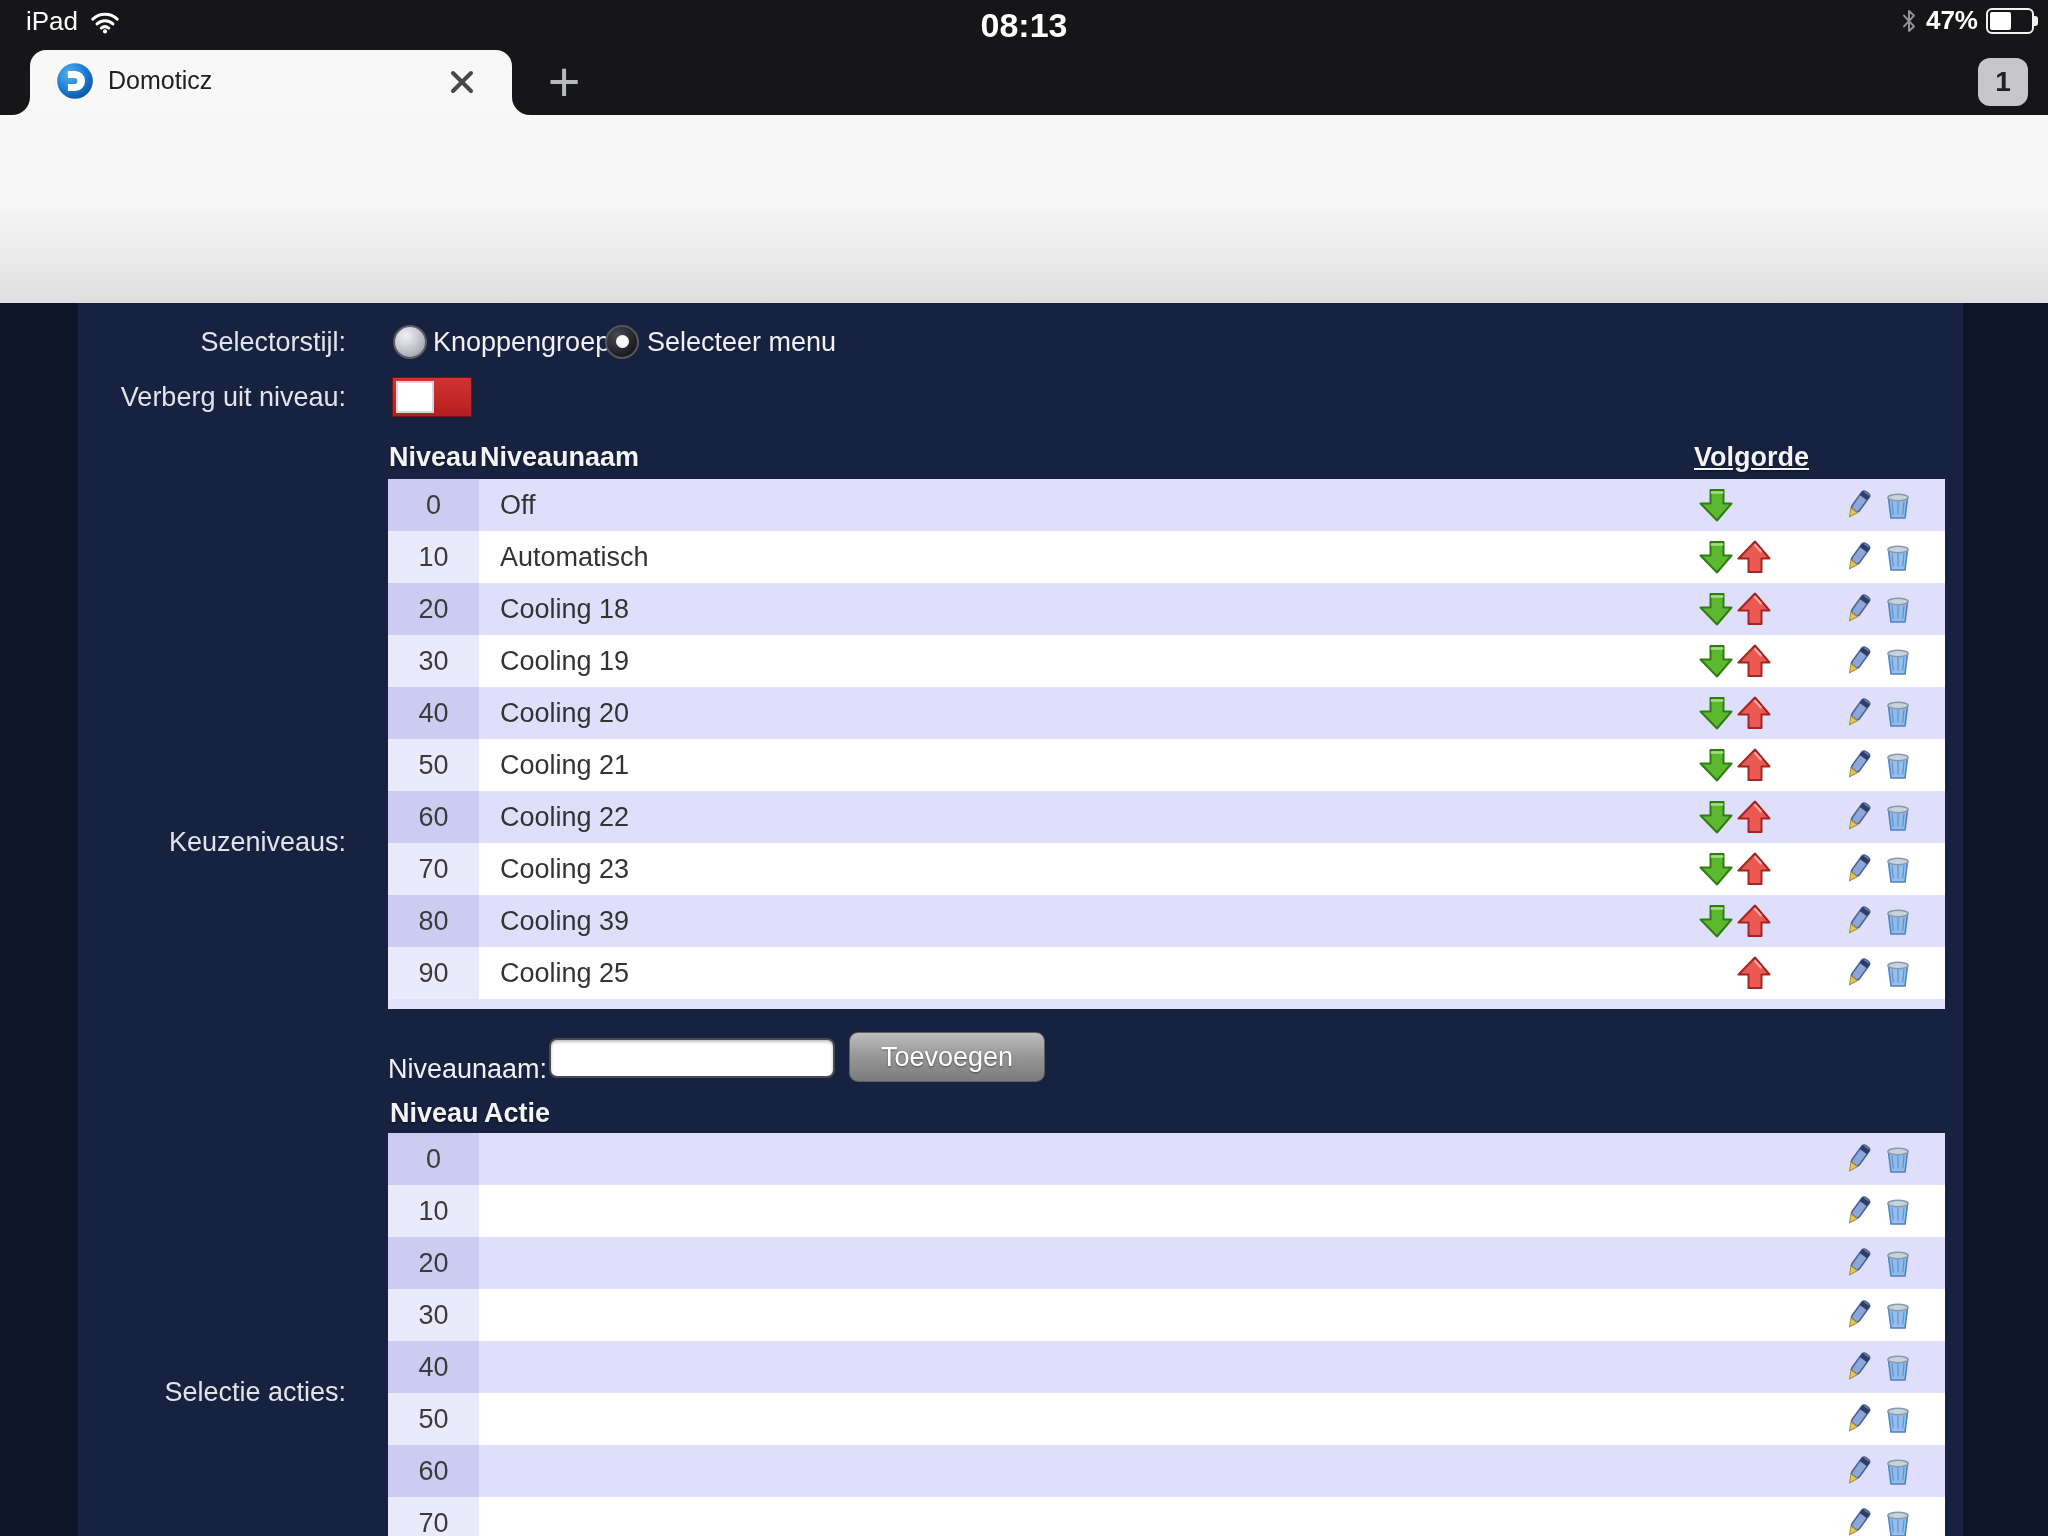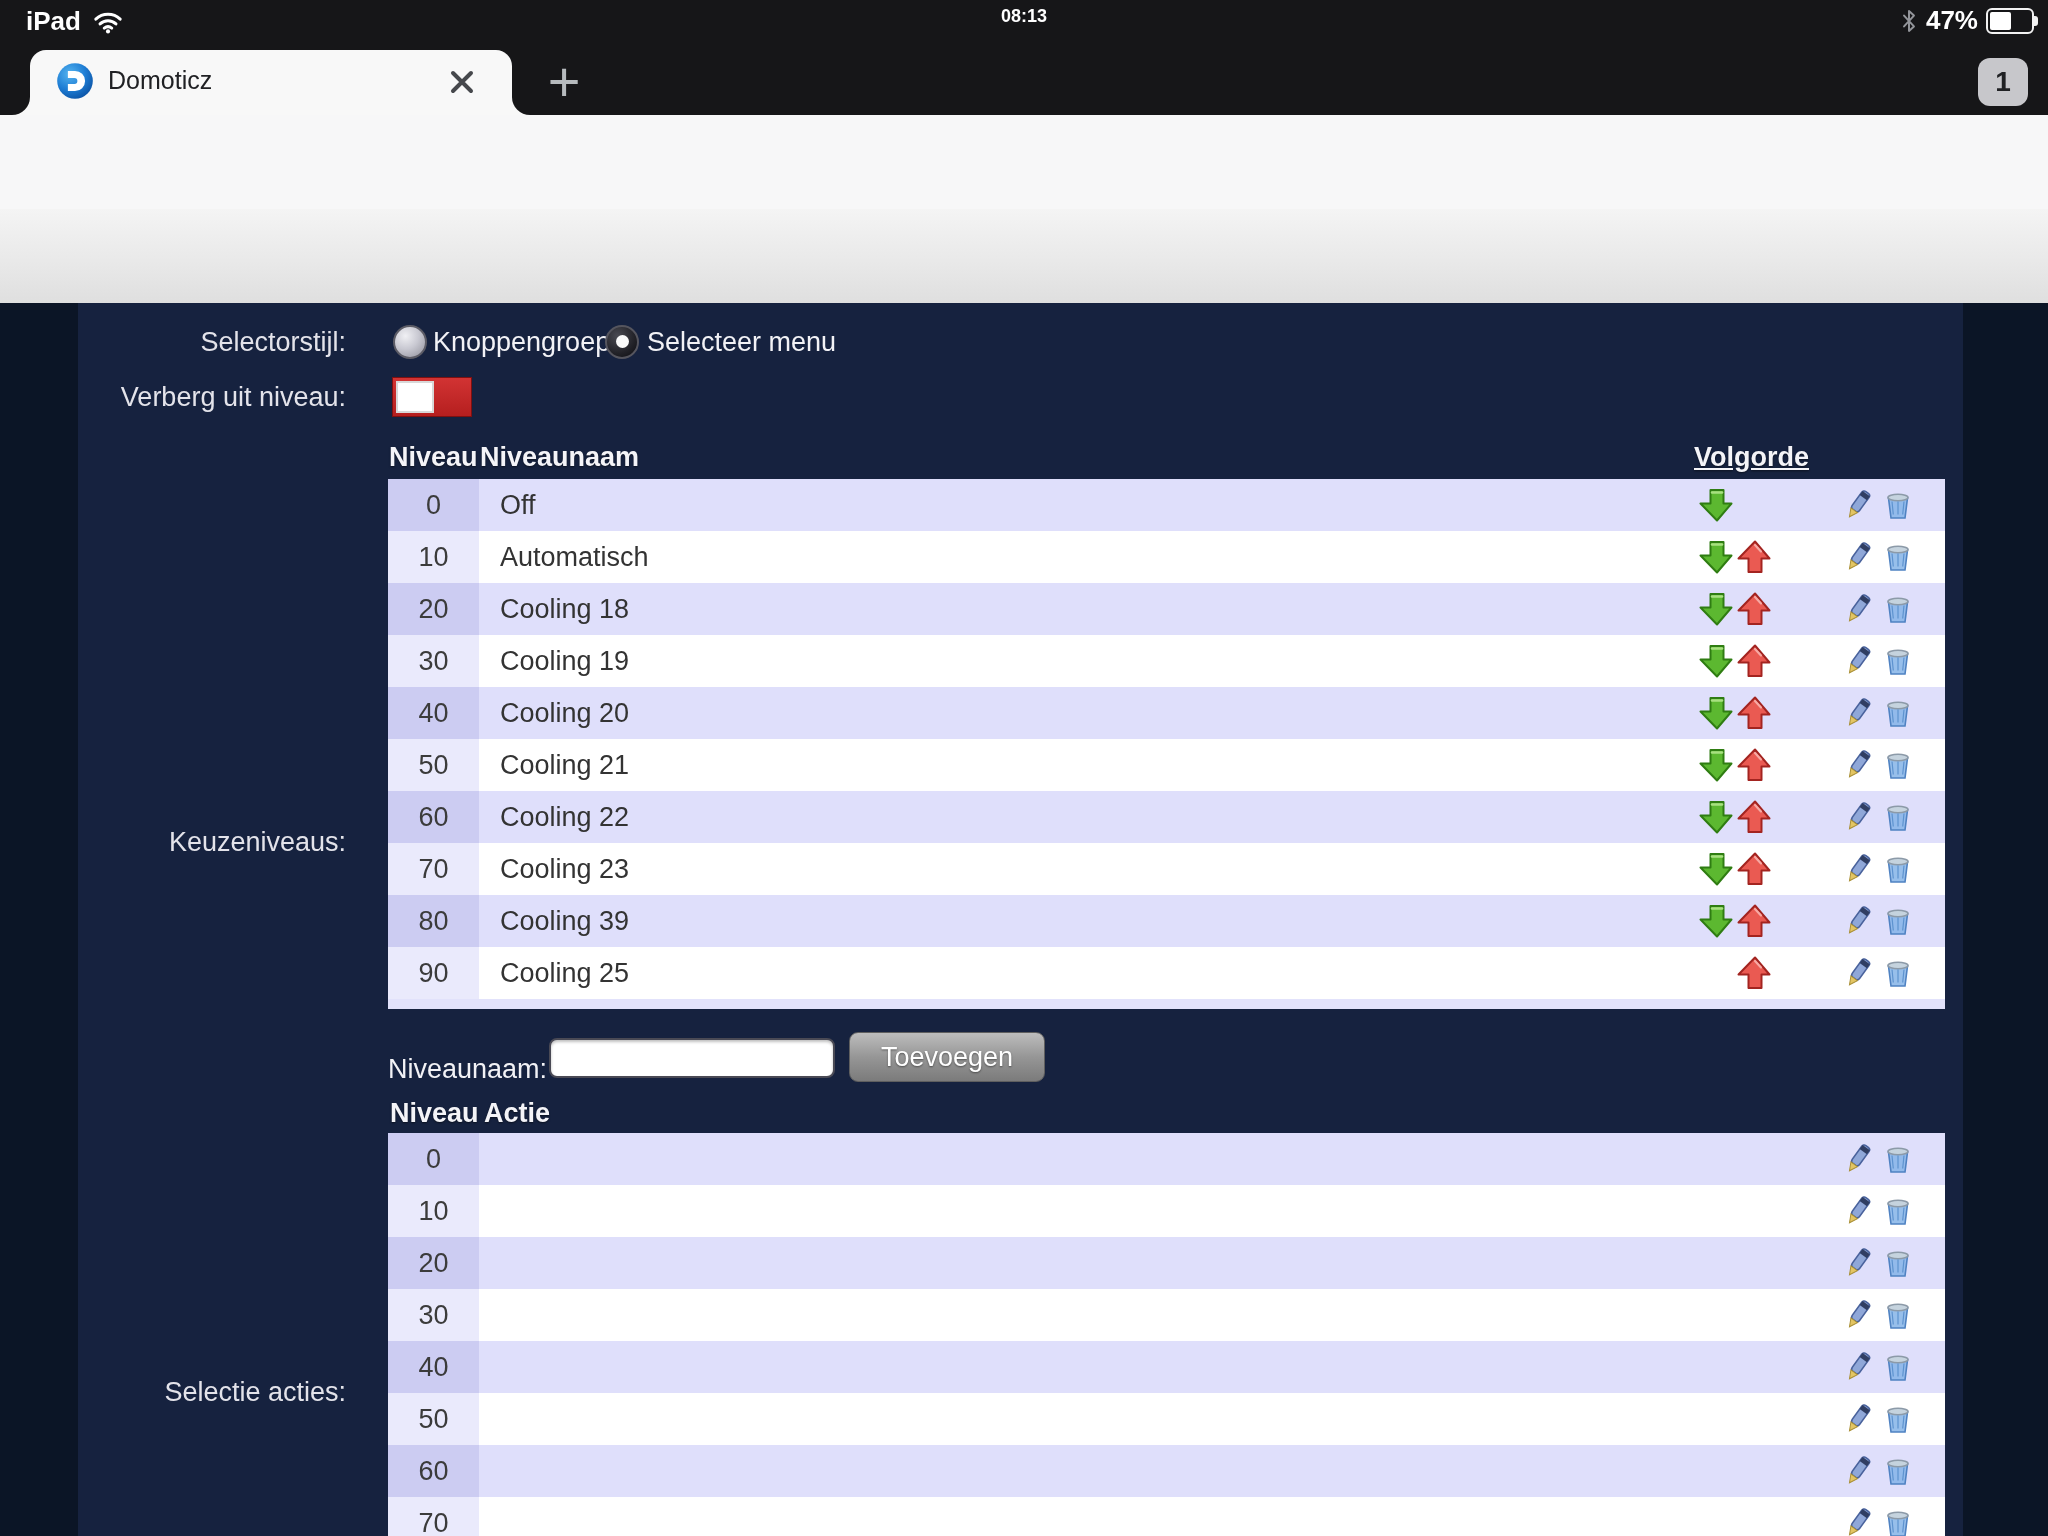--- a/index.html
+++ b/index.html
@@ -3,22 +3,22 @@
 <meta charset="utf-8">
 <style>
   html,body{margin:0;padding:0;background:#000;}
   #page{position:relative;width:2048px;height:1536px;overflow:hidden;
         font-family:"Liberation Sans","DejaVu Sans",sans-serif;background:#0b1526;}
   .abs{position:absolute;}
 
   
   #top-chrome{left:0;top:0;width:2048px;height:115px;background:#161618;}
   #status-bar{left:0;top:0;width:2048px;height:42px;color:#fff;}
-  #status-left{left:26px;top:6px;font-size:26px;font-weight:700;color:#fff;display:flex;align-items:center;gap:12px;}
-  #status-time{left:0;top:6px;width:2048px;text-align:center;font-size:18px;font-weight:600;}
+  #status-left{left:26px;top:6px;font-size:26px;font-weight:400;color:#fff;display:flex;align-items:center;gap:12px;}
+  #status-time{left:0;top:6px;width:2048px;text-align:center;font-size:34px;font-weight:600;}
   #status-right{right:14px;top:5px;display:flex;align-items:center;gap:8px;font-size:26px;font-weight:600;}
   .battery{width:44px;height:22px;border:2px solid #f2f2f2;border-radius:6px;position:relative;background:transparent;}
   .battery .fill{position:absolute;left:2px;top:2px;bottom:2px;width:47%;background:#fff;border-radius:2px;}
   .battery .nub{position:absolute;right:-6px;top:6px;width:4px;height:10px;background:#f2f2f2;border-radius:0 3px 3px 0;}
 
   
   #tab{left:30px;top:50px;width:482px;height:65px;background:#f8f8f8;border-radius:16px 16px 0 0;}
   #tab:before,#tab:after{content:"";position:absolute;bottom:0;width:18px;height:18px;background:transparent;}
   #tab:before{left:-18px;border-bottom-right-radius:18px;box-shadow:6px 6px 0 6px #f8f8f8;}
   #tab:after{right:-18px;border-bottom-left-radius:18px;box-shadow:-6px 6px 0 6px #f8f8f8;}

